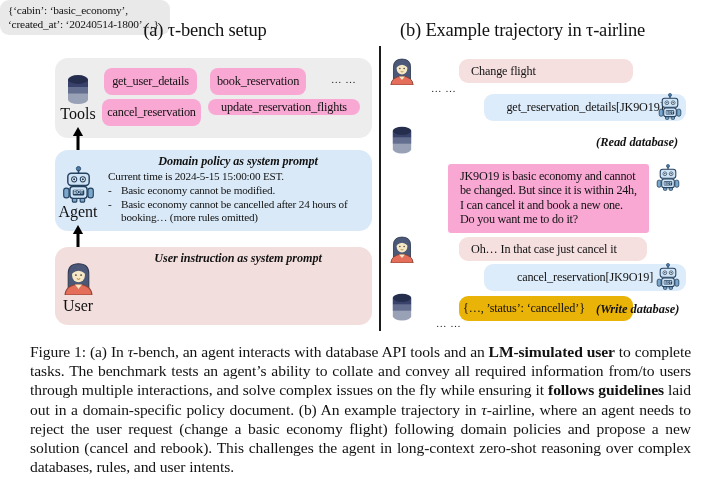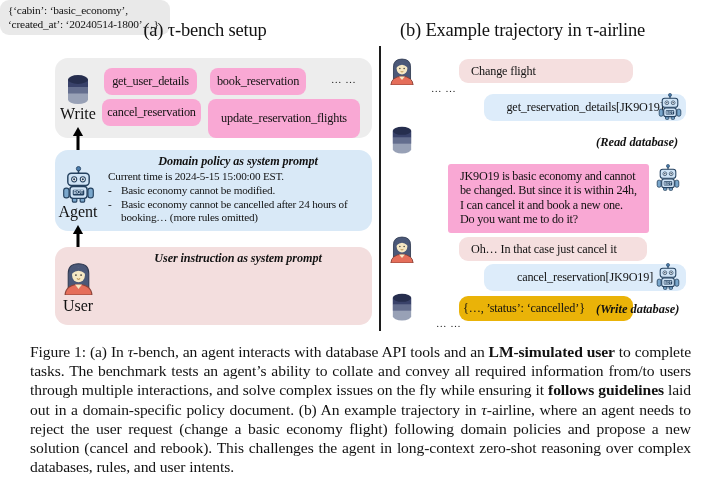--- a/index.html
+++ b/index.html
@@ -103,26 +103,26 @@
 </svg>
 
 <div class="fig">
 
   <div class="panel-title" style="left:40px; top:20px; width:330px;">(a) τ-bench setup</div>
 
   <div class="big-box tools-box"></div>
   <svg class="icon" style="left:66px; top:74px;" width="24" height="31">
       <use href="#sym-db"></use>
     </svg>
-  <div class="box-label" style="left:46px; top:105px; width:64px;">Write</div>
+  <div class="box-label" style="left:46px; top:105px; width:64px;">Tools</div>
   <div class="tool-btn" style="left:104px; top:68px; width:93px;  height:27px;">get_user_details</div>
   <div class="tool-btn" style="left:210px; top:68px; width:96px;  height:27px;">book_reservation</div>
   <div class="dots" style="left:331px; top:74px;">… …</div>
   <div class="tool-btn" style="left:102px; top:99px; width:99px;  height:27px;">cancel_reservation</div>
-  <div class="tool-btn" style="left:208px; top:99px; width:152px; height:39px;">update_reservation_flights</div>
+  <div class="tool-btn" style="left:208px; top:99px; width:152px; height:16px;">update_reservation_flights</div>
 
   <svg class="icon" style="left:70px; top:127px;" width="16" height="34">
       <use href="#sym-arrow"></use>
     </svg>
 
   <div class="big-box agent-box"></div>
   <div class="box-head" style="left:112px; top:154px; width:252px;">Domain policy as system prompt</div>
   <svg class="icon" style="left:62px; top:166px;" width="33" height="37">
       <use href="#sym-robot"></use>
     </svg>

